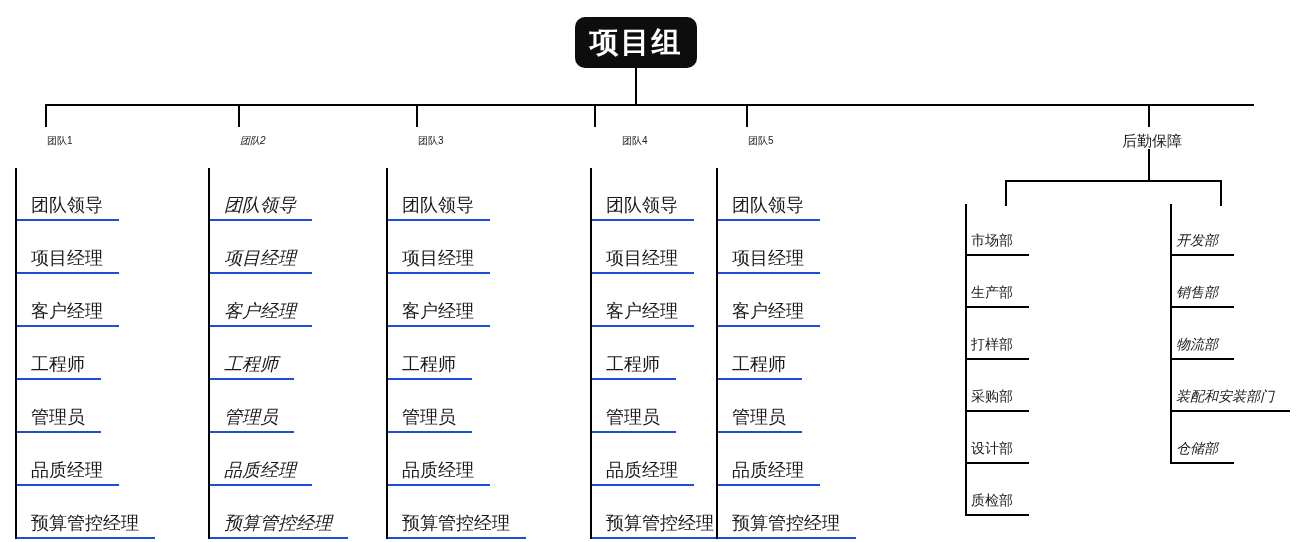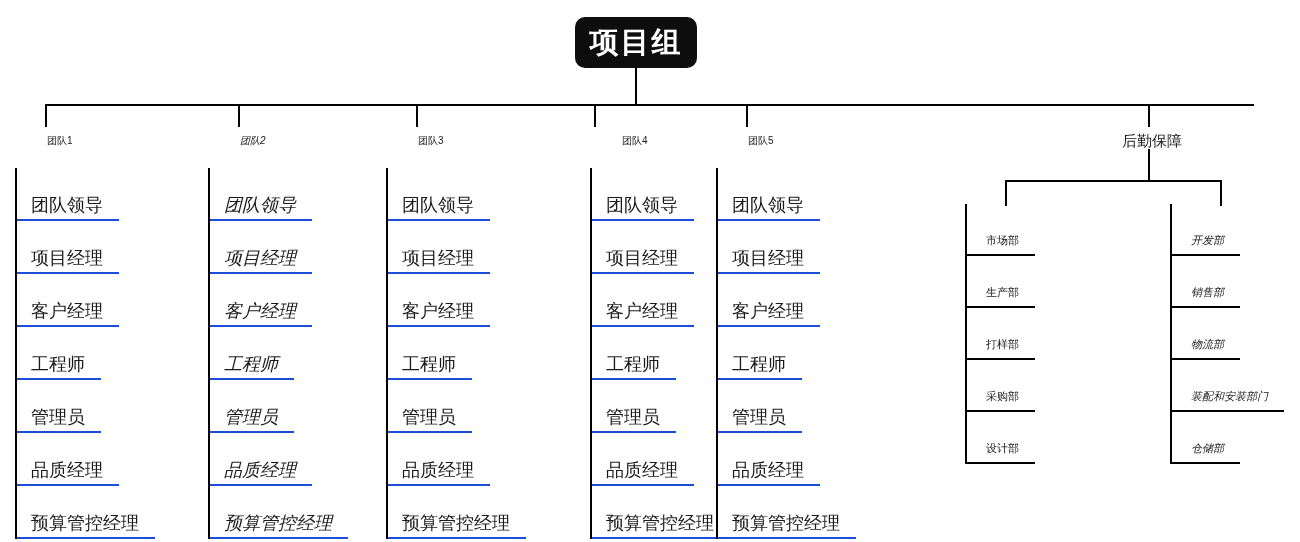--- a/index.html
+++ b/index.html
@@ -58,22 +58,22 @@
   .logistics-hline{left:1005px;top:180px;width:217px;height:2px;}
   .logistics-drop-left{left:1005px;top:180px;width:2px;height:26px;}
   .logistics-drop-right{left:1220px;top:180px;width:2px;height:26px;}
   .dept-column{position:absolute;top:204px;}
   .dept-col-left{left:965px;}
   .dept-col-right{left:1170px;font-style:italic;}
   .dept-list{border-left:2px solid #000000;}
   .dept-item{
     display:table;
     border-bottom:2px solid #000000;
-    padding:29px 16px 6px 19px;
-    font-size:11px;line-height:15px;white-space:nowrap;
+    padding:29px 16px 6px 4px;
+    font-size:14px;line-height:15px;white-space:nowrap;
   }
 </style>
 </head>
 <body>
 
 <div class="canvas">
 
   <div class="root-node">
     <span>项目组</span>
   </div>
@@ -158,20 +158,21 @@
   <div class="line logistics-drop-left"></div>
   <div class="line logistics-drop-right"></div>
 
   <div class="dept-column dept-col-left">
     <div class="dept-list">
       <div class="dept-item">市场部</div>
       <div class="dept-item">生产部</div>
       <div class="dept-item">打样部</div>
       <div class="dept-item">采购部</div>
       <div class="dept-item">设计部</div>
+      <div class="dept-item">质检部</div>
     </div>
   </div>
 
   <div class="dept-column dept-col-right">
     <div class="dept-list">
       <div class="dept-item">开发部</div>
       <div class="dept-item">销售部</div>
       <div class="dept-item">物流部</div>
       <div class="dept-item">装配和安装部门</div>
       <div class="dept-item">仓储部</div>

